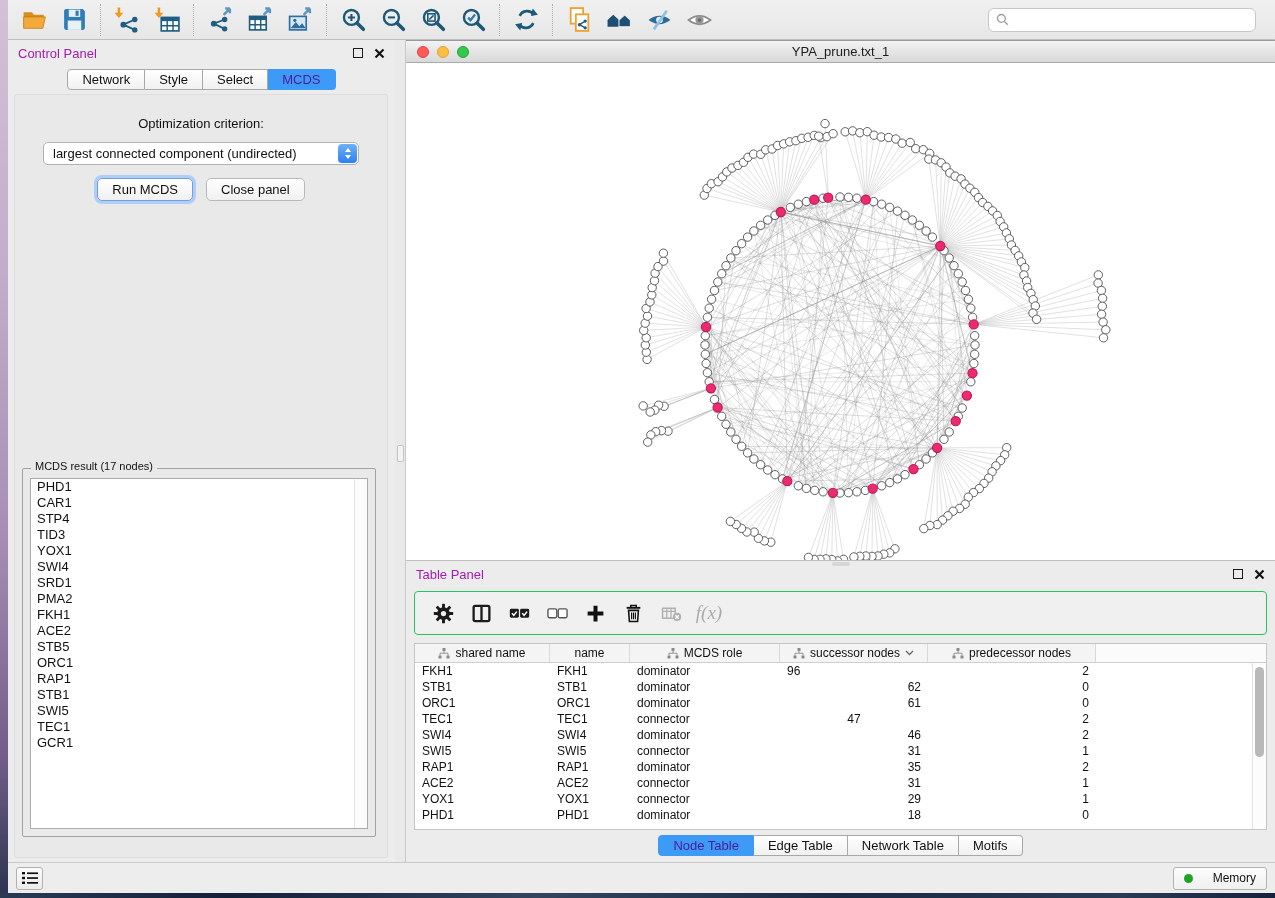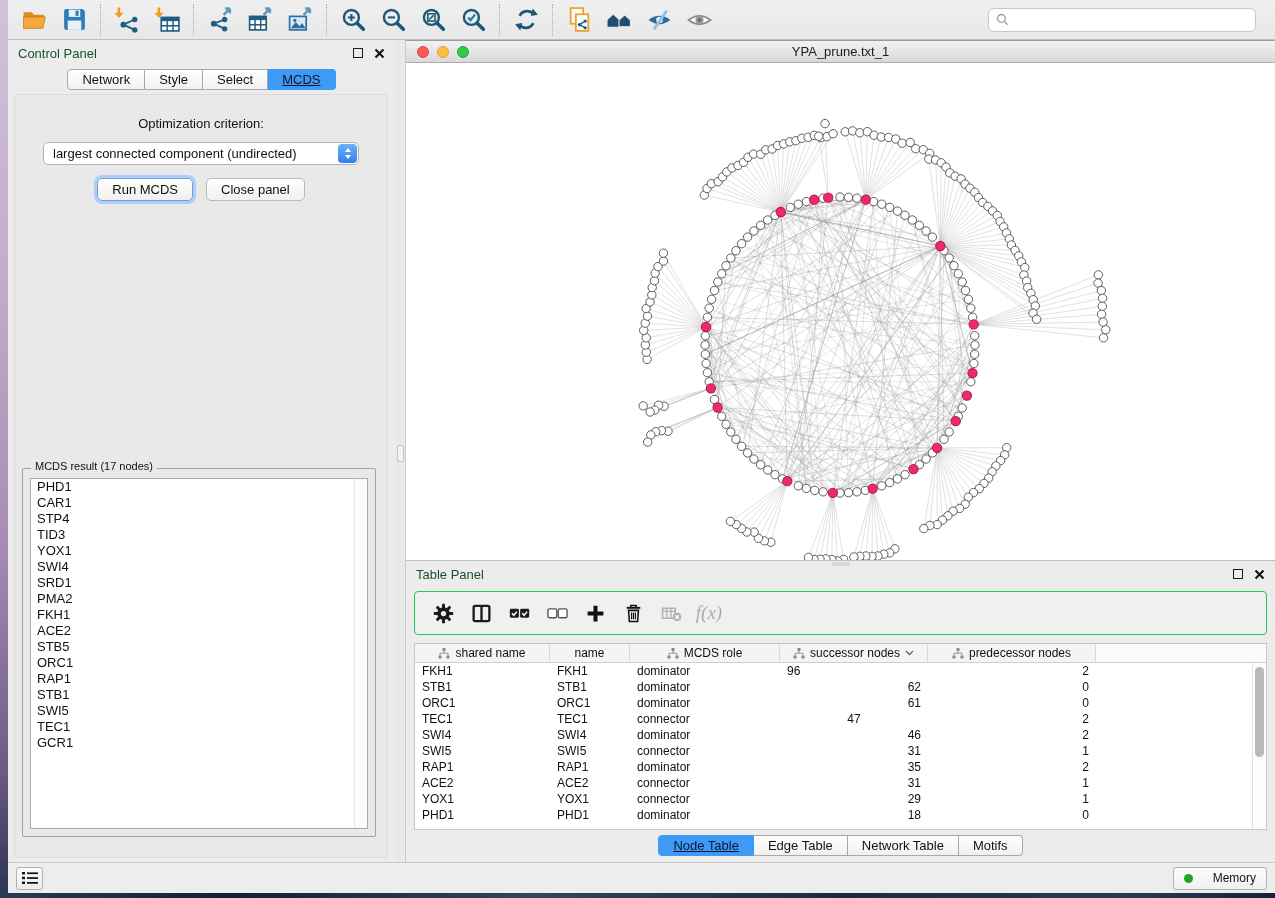--- a/index.html
+++ b/index.html
@@ -19,30 +19,30 @@
   .tbtn { width:40px; height:32px; border:none; background:transparent; display:flex; align-items:center; justify-content:center; }
   .tbtn svg { width:27px; height:27px; }
   .tsep { width:1px; height:32px; border-left:1px dotted #ACACAC; margin:0 6px; }
   .search-wrap { margin-left:auto; margin-right:13px; width:268px; height:24px; background:#fff;
     border:1px solid #C7C7C7; border-radius:6px; display:flex; align-items:center; padding:0 7px; }
   .search-wrap svg { width:13px; height:13px; margin-right:5px; flex:none; }
   .search-wrap input { border:none; outline:none; flex:1; font:13px "Liberation Sans",sans-serif; background:transparent; }
 
   
   .control-panel { position:absolute; left:0; top:40px; width:387px; bottom:31px; background:#ECECEC; }
-  .panel-header { height:26px; display:flex; align-items:center; padding:0 10px; font-size:13px; color:#14532d; }
+  .panel-header { height:26px; display:flex; align-items:center; padding:0 10px; font-size:13px; color:#a21caf; }
   .win-icons { margin-left:auto; display:flex; align-items:center; gap:11px; }
   .float-icon { width:10px; height:10px; border:1.6px solid #1b1b1b; background:transparent; }
   .close-x { width:11px; height:11px; }
   .cp-tabs { display:flex; justify-content:center; margin-top:3px; position:relative; z-index:2; }
   .tab { height:21px; line-height:20px; padding:0 14px; font-size:13px; color:#111;
     background:linear-gradient(#FFFFFF,#F1F1F1); border:1px solid #A8A8A8; border-left:none; }
   .tab:first-child { border-left:1px solid #A8A8A8; border-radius:4px 0 0 4px; }
   .tab:last-child { border-radius:0 4px 4px 0; }
-  .tab.selected { background:#3E9AF7; border-color:#3E9AF7; color:#0f172a;text-decoration:underline; }
+  .tab.selected { background:#3E9AF7; border-color:#3E9AF7; color:#4c1d95; }
   .cp-content { position:absolute; left:6px; right:7px; top:54px; bottom:4px; background:#E9E9E9;
     border:1px solid #DDDDDD; border-radius:3px; }
   .opt-label { text-align:center; margin-top:21px; font-size:13px; color:#111; }
   .cp-select { margin:11px auto 0; width:316px; height:23px; background:#fff; border:1px solid #B2B2B2;
     border-radius:5px; position:relative; font-size:13px; color:#111; display:flex; align-items:center; padding-left:9px; }
   .stepper { position:absolute; right:1px; top:1px; bottom:1px; width:19px; border-radius:4px;
     background:linear-gradient(#6FB1F8,#2E7FEF); display:flex; flex-direction:column; align-items:center; justify-content:center; gap:3px; }
   .tri-up { width:0; height:0; border-left:3.5px solid transparent; border-right:3.5px solid transparent; border-bottom:4.5px solid #fff; }
   .tri-down { width:0; height:0; border-left:3.5px solid transparent; border-right:3.5px solid transparent; border-top:4.5px solid #fff; }
   .btn-row { display:flex; justify-content:center; gap:13px; margin-top:13px; }

